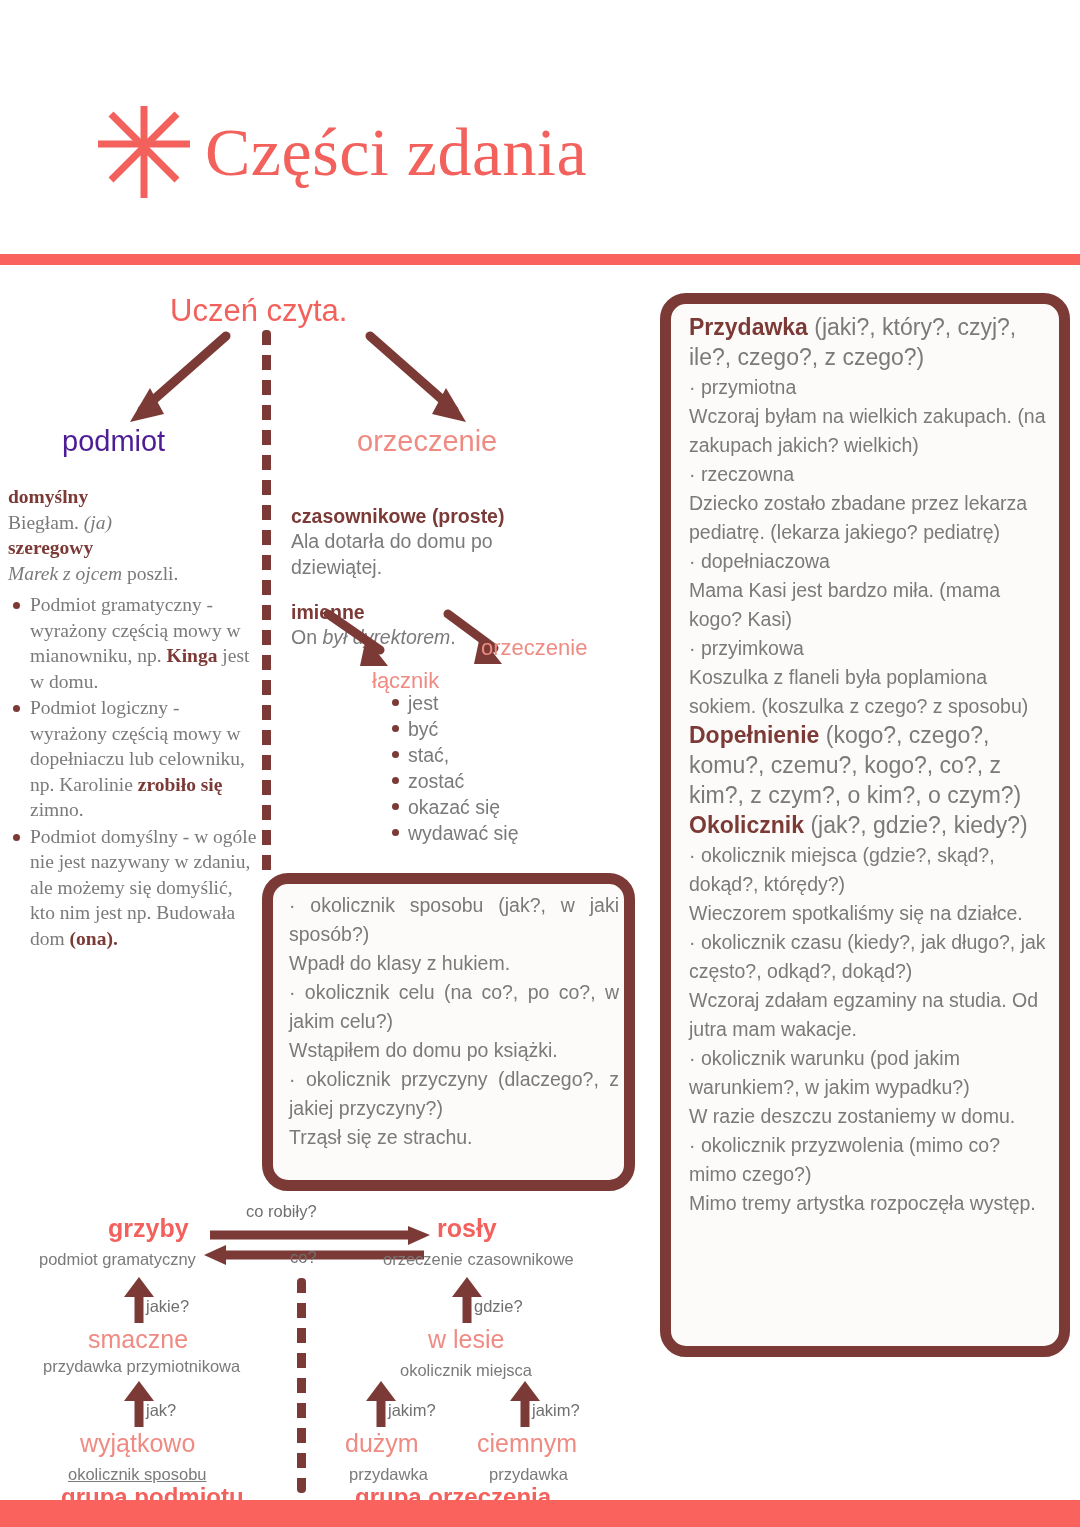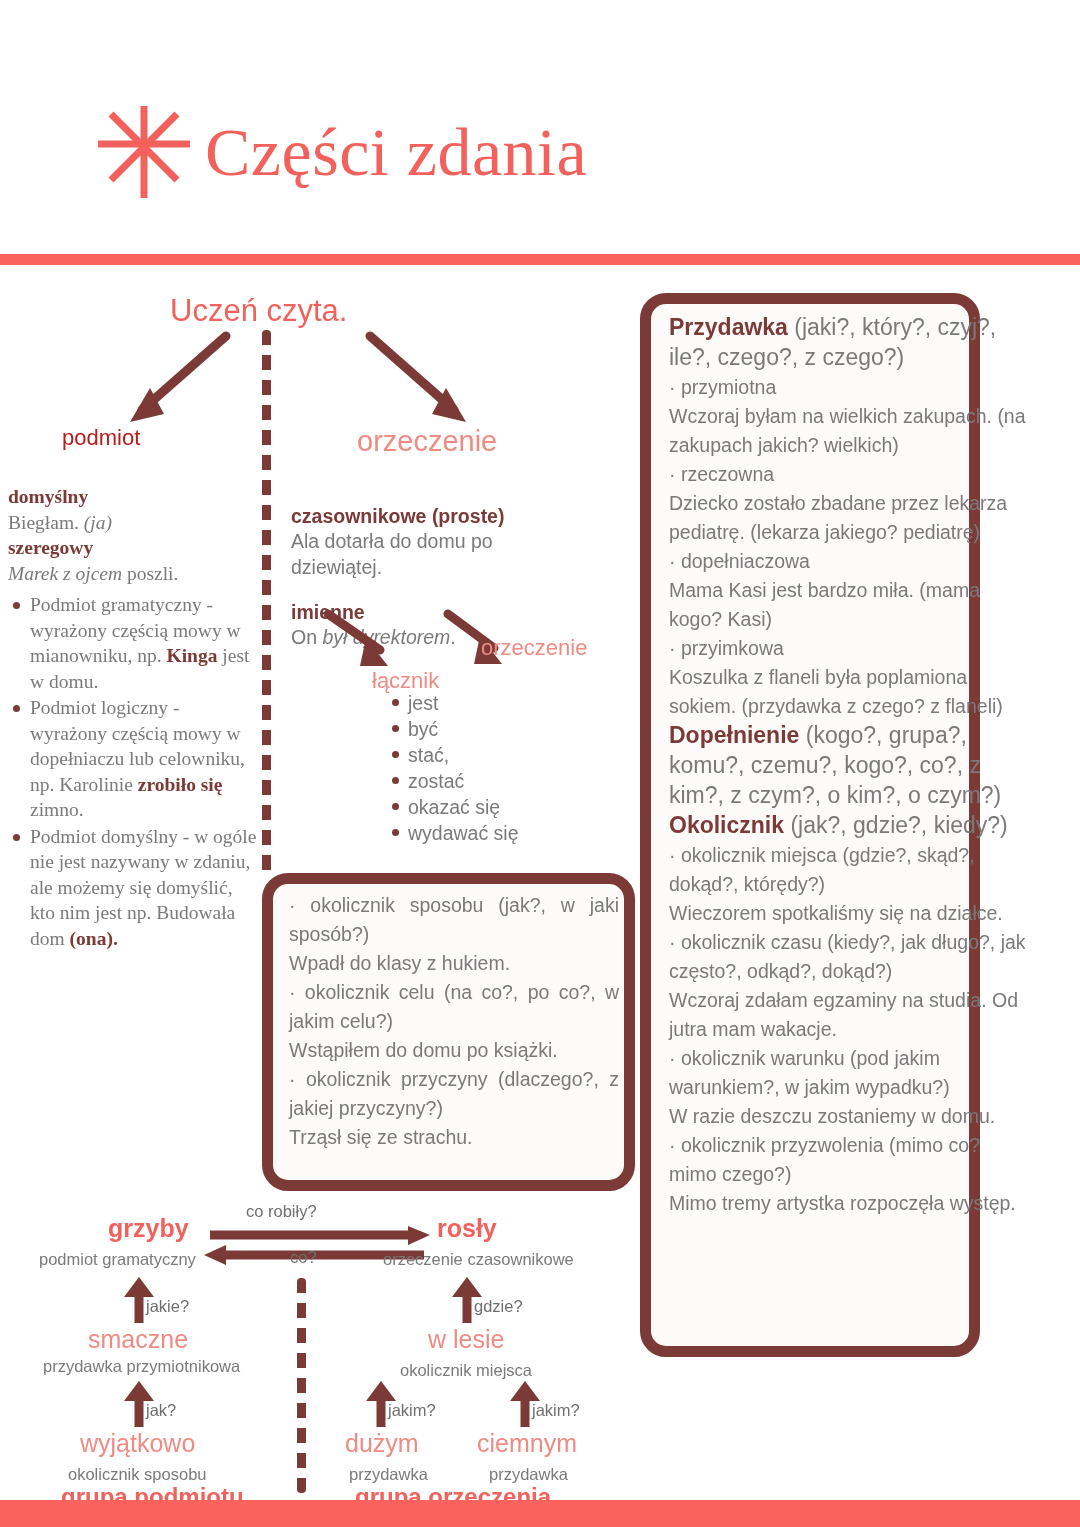--- a/index.html
+++ b/index.html
@@ -25,21 +25,21 @@
   .bold{font-weight:bold;}
   .ital{font-style:italic;}
 
   
   #sentence{
     position:absolute;left:170px;top:293px;width:260px;
     font-size:31px;color:#f2615c;text-align:left;white-space:nowrap;
   }
   .branch-arrow{position:absolute;}
   
-  #h-podmiot{position:absolute;left:62px;top:425px;font-size:22px;color:#b91c1c;text-align:right;}
+  #h-podmiot{position:absolute;left:62px;top:425px;font-size:29px;color:#4c1d95;text-align:right;}
   #h-orzeczenie{position:absolute;left:357px;top:425px;font-size:29px;color:#ef8b83;}
 
   
   #divider-up{
     position:absolute;left:262px;top:330px;width:9px;height:548px;
     background-image:linear-gradient(#7b3a36 0 62%,transparent 62% 100%);
     background-size:9px 25px;border-radius:4px;
   }
   
   #divider-dn{
@@ -69,21 +69,21 @@
     content:"";position:absolute;left:-16px;top:9px;
     width:7px;height:7px;border-radius:50%;background:#7b3a36;
   }
 
   
   .rbox{
     position:absolute;border:11px solid #7b3a36;border-radius:26px;
     background:#fdfbfa;box-sizing:border-box;
   }
   #box-okolicznik{left:262px;top:873px;width:373px;height:318px;}
-  #box-right{left:640px;top:293px;width:340px;height:1064px;}
+  #box-right{left:660px;top:293px;width:410px;height:1064px;}
   .boxtext{font-size:19.5px;line-height:29px;}
   #box-okolicznik .boxtext{position:absolute;left:16px;top:7px;width:330px;text-align:justify;}
   #box-right .boxtext{position:absolute;left:18px;top:9px;width:358px;}
   .big{font-size:23px;font-weight:bold;color:#7b3a36;}
   .bigq{font-size:23px;color:#7a7a7a;}
 
   
   #tree{position:absolute;left:0;top:1195px;width:640px;height:305px;}
   .tw{position:absolute;white-space:nowrap;}
   .w-main{font-size:25px;font-weight:bold;color:#f2615c;}
@@ -196,22 +196,22 @@
 <div class="rbox" id="box-right">
   <div class="boxtext">
     <span class="big">Przydawka</span><span class="bigq"> (jaki?, który?, czyj?, ile?, czego?, z czego?)</span><br>
     <span class="grey">· </span><span class="grey">przymiotna</span><br>
     <span class="grey">Wczoraj byłam na wielkich zakupach. (na zakupach jakich? wielkich)</span><br>
     <span class="grey">· </span><span class="grey">rzeczowna</span><br>
     <span class="grey">Dziecko zostało zbadane przez lekarza pediatrę. (lekarza jakiego? pediatrę)</span><br>
     <span class="grey">· </span><span class="grey">dopełniaczowa</span><br>
     <span class="grey">Mama Kasi jest bardzo miła. (mama kogo? Kasi)</span><br>
     <span class="grey">· </span><span class="grey">przyimkowa</span><br>
-    <span class="grey">Koszulka z flaneli była poplamiona sokiem. (przydawka z czego? z flaneli)</span><br>
-    <span class="big">Dopełnienie</span><span class="bigq"> (kogo?, grupa?, komu?, czemu?, kogo?, co?, z kim?, z czym?, o kim?, o czym?)</span><br>
+    <span class="grey">Koszulka z flaneli była poplamiona sokiem. (koszulka z czego? z sposobu)</span><br>
+    <span class="big">Dopełnienie</span><span class="bigq"> (kogo?, czego?, komu?, czemu?, kogo?, co?, z kim?, z czym?, o kim?, o czym?)</span><br>
     <span class="big">Okolicznik</span><span class="bigq"> (jak?, gdzie?, kiedy?)</span><br>
     <span class="grey">· </span><span class="grey">okolicznik miejsca (gdzie?, skąd?, dokąd?, którędy?)</span><br>
     <span class="grey">Wieczorem spotkaliśmy się na działce.</span><br>
     <span class="grey">· </span><span class="grey">okolicznik czasu (kiedy?, jak długo?, jak często?, odkąd?, dokąd?)</span><br>
     <span class="grey">Wczoraj zdałam egzaminy na studia. Od jutra mam wakacje.</span><br>
     <span class="grey">· </span><span class="grey">okolicznik warunku (pod jakim warunkiem?, w jakim wypadku?)</span><br>
     <span class="grey">W razie deszczu zostaniemy w domu.</span><br>
     <span class="grey">· </span><span class="grey">okolicznik przyzwolenia (mimo co? mimo czego?)</span><br>
     <span class="grey">Mimo tremy artystka rozpoczęła występ.</span>
   </div>
@@ -266,21 +266,21 @@
   </svg>
   <div class="tw w-q" style="left:388px;top:206px;">jakim?</div>
 
   <svg style="position:absolute;left:508px;top:186px;" width="34" height="48" viewBox="0 0 34 48">
     <line x1="17" y1="46" x2="17" y2="16" stroke="#7b3a36" stroke-width="9"></line>
     <polygon points="17,0 32,20 2,20" fill="#7b3a36"></polygon>
   </svg>
   <div class="tw w-q" style="left:532px;top:206px;">jakim?</div>
 
   <div class="tw w-sub" style="left:80px;top:234px;">wyjątkowo</div>
-  <div class="tw w-role" style="left:68px;top:270px;">okolicznik sposobu</div>
+  <div class="tw w-role" style="left:68px;top:270px;text-decoration:underline;">okolicznik sposobu</div>
 
   <div class="tw w-sub" style="left:345px;top:234px;">dużym</div>
   <div class="tw w-role" style="left:349px;top:270px;">przydawka</div>
 
   <div class="tw w-sub" style="left:477px;top:234px;">ciemnym</div>
   <div class="tw w-role" style="left:489px;top:270px;">przydawka</div>
 
   <div class="tw w-group" style="left:61px;top:288px;">grupa podmiotu</div>
   <div class="tw w-group" style="left:355px;top:288px;">grupa orzeczenia</div>
 </div>

